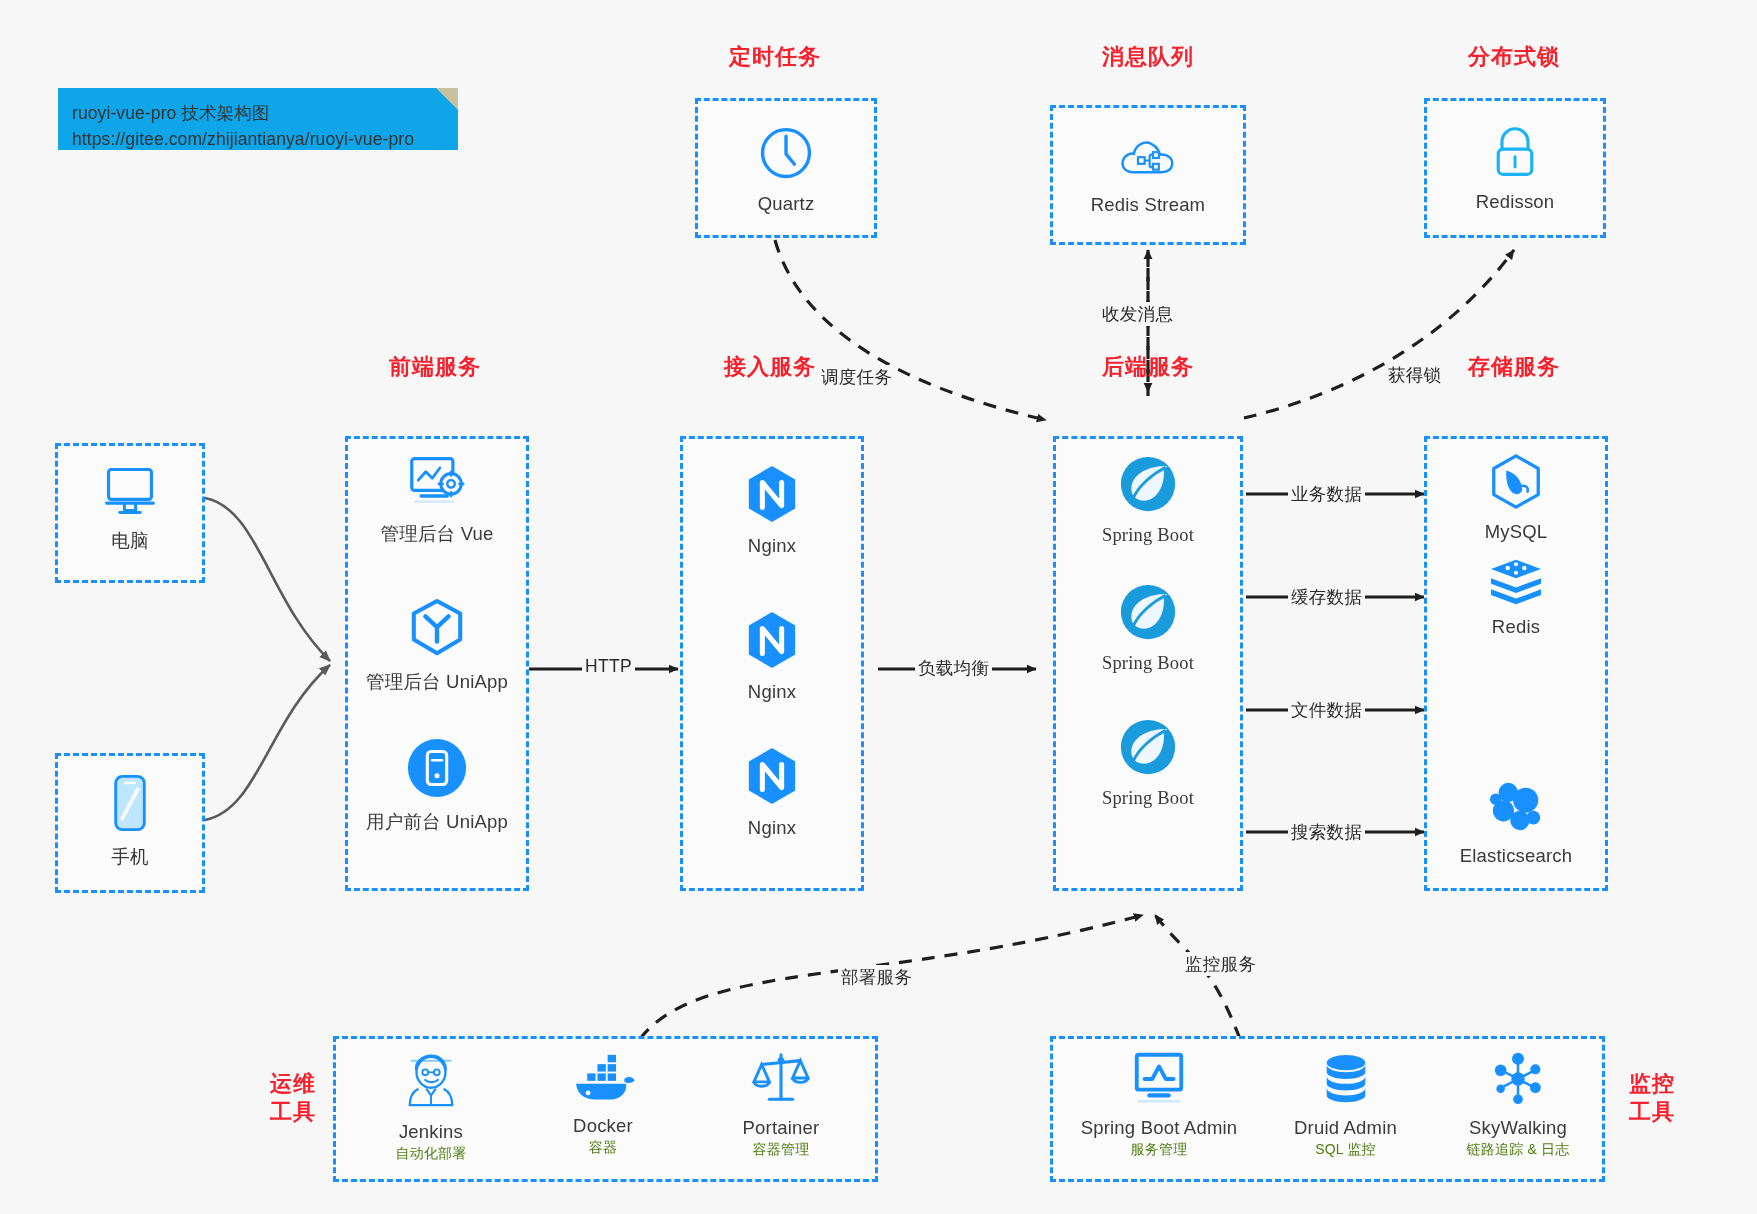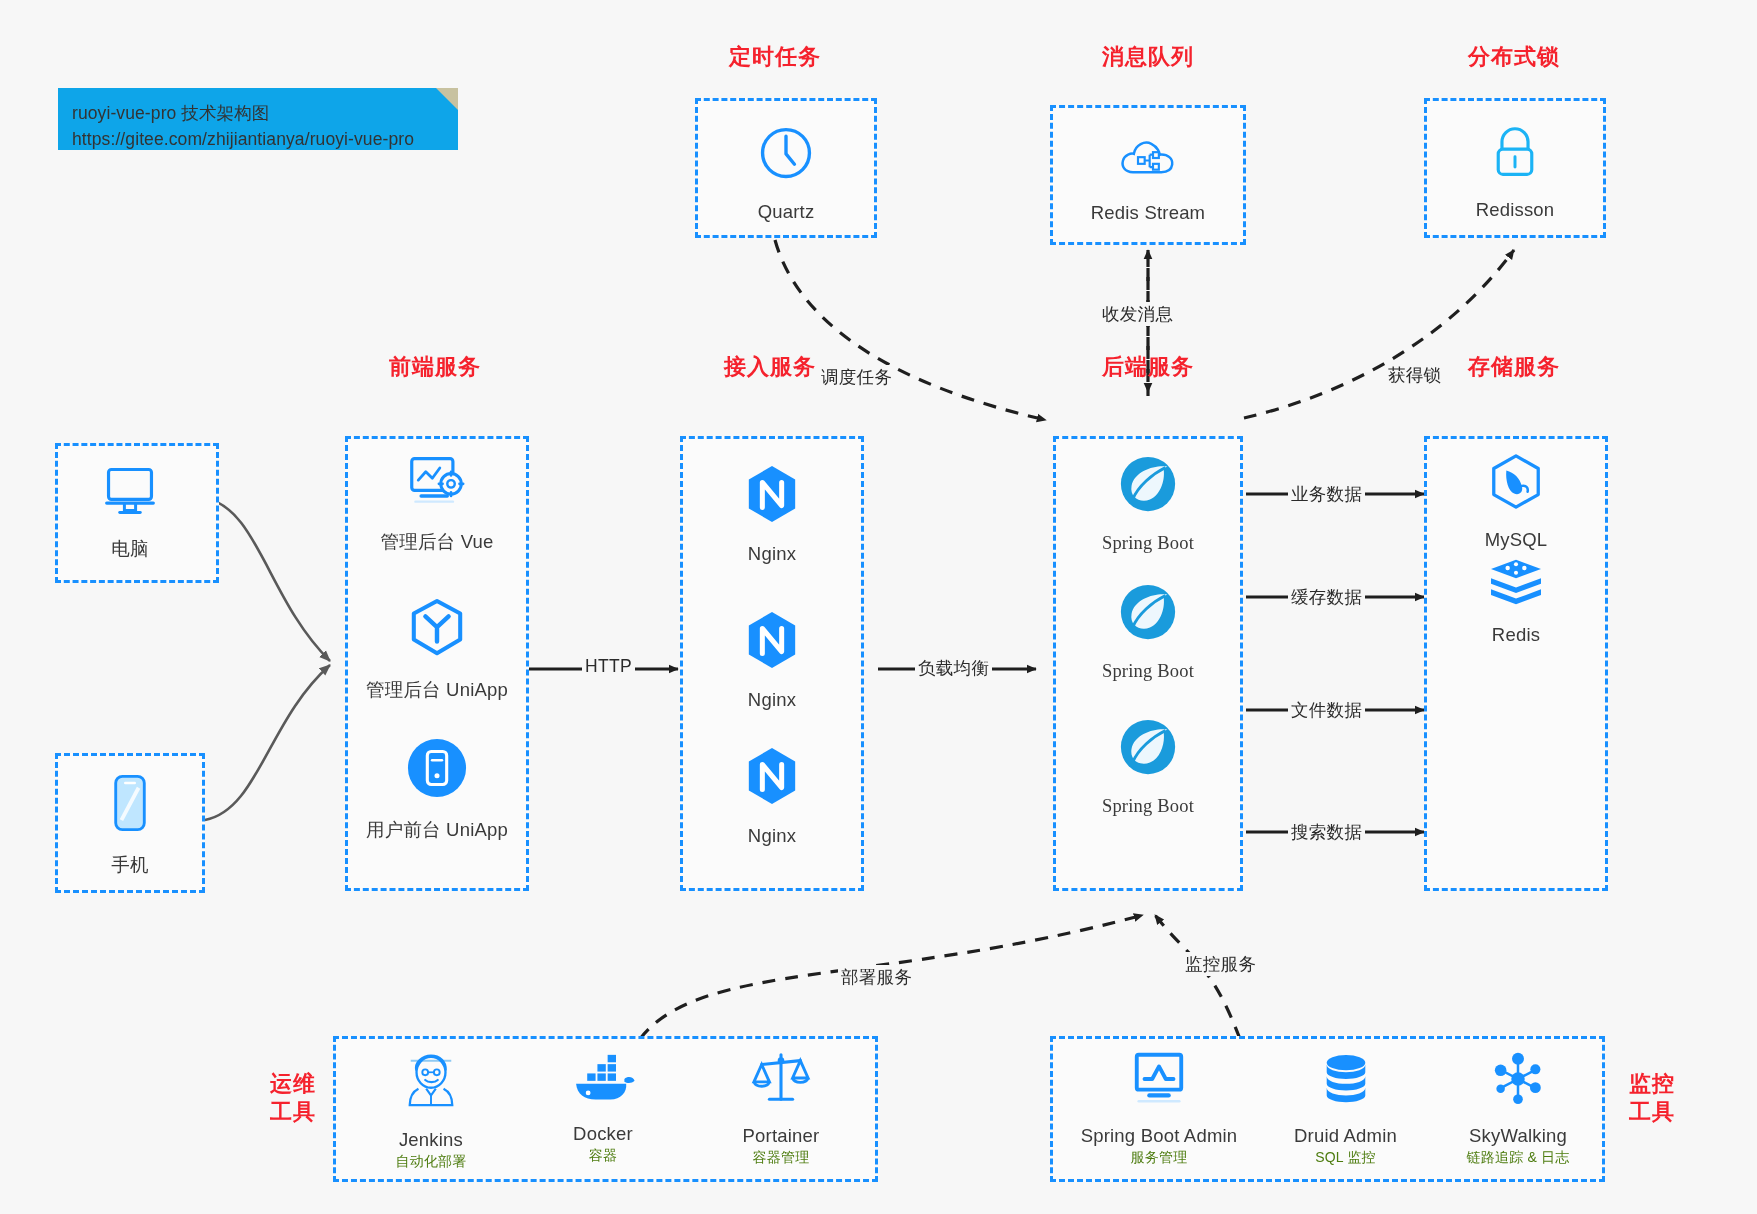--- a/index.html
+++ b/index.html
@@ -35,21 +35,21 @@
   .cap{
     position:absolute;color:#f5222d;font-weight:bold;font-size:22px;
     white-space:nowrap;letter-spacing:1px;text-align:center;
   }
   .cap.side{line-height:1.25;}
 
   
   .node{position:absolute;text-align:center;}
   .node .ico{display:block;margin:0 auto;}
   .node .lab{
-    display:block;font-size:18.5px;color:#3a3a3a;margin-top:14px;
+    display:block;font-size:18.5px;color:#3a3a3a;margin-top:6px;
     white-space:nowrap;letter-spacing:.2px;
   }
   .node .sub{
     display:block;font-size:14px;color:#4d7c0f;margin-top:2px;
     white-space:nowrap;letter-spacing:.2px;
   }
 
   
   .elab{
     position:absolute;font-size:17.5px;color:#2b2b2b;
@@ -152,21 +152,21 @@
         <svg width="54" height="58" viewBox="0 0 58 62">
           <path d="M15 28 L15 20 A14 14 0 0 1 43 20 L43 28" fill="none" stroke="#1bb3f5" stroke-width="3.4"></path>
           <rect x="11" y="28" width="36" height="27" rx="5" fill="none" stroke="#1bb3f5" stroke-width="3.4"></rect>
           <path d="M29 36 L29 47" stroke="#1bb3f5" stroke-width="3.2" stroke-linecap="round"></path>
         </svg>
       </span>
       <span class="lab">Redisson</span>
     </div>
   </div>
 
-  <div class="box" style="left:55px;top:443px;width:164px;height:140px;">
+  <div class="box" style="left:55px;top:443px;width:150px;height:140px;">
     <div class="node" style="left:0;top:16px;width:144px;">
       <span class="ico">
         <svg width="60" height="56" viewBox="0 0 64 60">
           <rect x="9" y="8" width="46" height="32" rx="3" fill="none" stroke="#1890ff" stroke-width="3.4"></rect>
           <path d="M7 44 L57 44" stroke="#1890ff" stroke-width="3.4" stroke-linecap="round"></path>
           <path d="M26 44 L26 52 L38 52 L38 44" fill="none" stroke="#1890ff" stroke-width="3.2"></path>
           <path d="M21 54 L43 54" stroke="#1890ff" stroke-width="3.2" stroke-linecap="round"></path>
         </svg>
       </span>
       <span class="lab">电脑</span>
@@ -307,20 +307,33 @@
           <path d="M31 4 L58 14 L31 24 L4 14 Z" fill="#1890ff"></path>
           <path d="M4 24 L31 34 L58 24 L58 30 L31 40 L4 30 Z" fill="#1890ff"></path>
           <path d="M4 36 L31 46 L58 36 L58 42 L31 52 L4 42 Z" fill="#1890ff"></path>
           <circle cx="22" cy="13" r="2.4" fill="#ffffff"></circle>
           <circle cx="40" cy="13" r="2.4" fill="#ffffff"></circle>
           <circle cx="31" cy="9" r="2.2" fill="#ffffff"></circle>
           <circle cx="31" cy="18" r="2.2" fill="#ffffff"></circle>
         </svg>
       </span>
       <span class="lab">Redis</span>
+    </div>
+    <div class="node" style="left:0;top:340px;width:178px;">
+      <span class="ico">
+        <svg width="58" height="56" viewBox="0 0 60 58">
+          <circle cx="22" cy="14" r="10" fill="#1890ff"></circle>
+          <circle cx="40" cy="22" r="13" fill="#1890ff"></circle>
+          <circle cx="17" cy="33" r="11" fill="#1890ff"></circle>
+          <circle cx="34" cy="43" r="10" fill="#1890ff"></circle>
+          <circle cx="48" cy="40" r="7" fill="#1890ff"></circle>
+          <circle cx="9" cy="21" r="6" fill="#1890ff"></circle>
+        </svg>
+      </span>
+      <span class="lab">Elasticsearch</span>
     </div>
   </div>
 
   <div class="cap side" style="left:258px;top:1070px;width:70px;">
     <div>运维</div>
     <div>工具</div>
   </div>
   <div class="box" style="left:333px;top:1036px;width:545px;height:146px;">
     <div class="node" style="left:10px;top:10px;width:170px;">
       <span class="ico">

